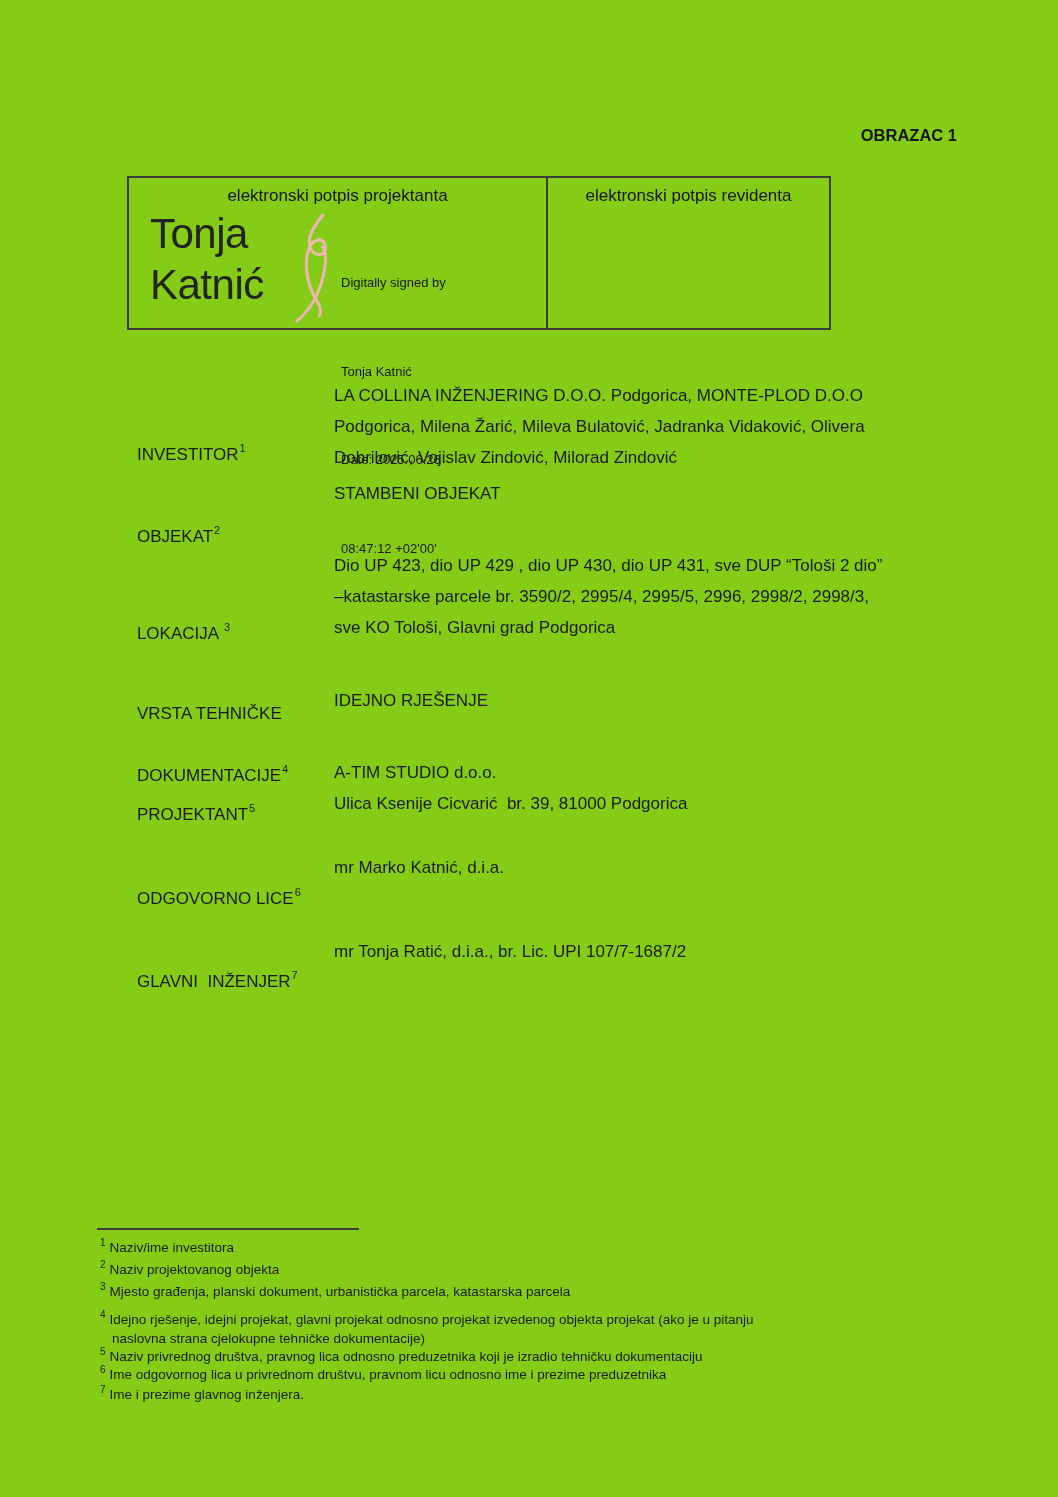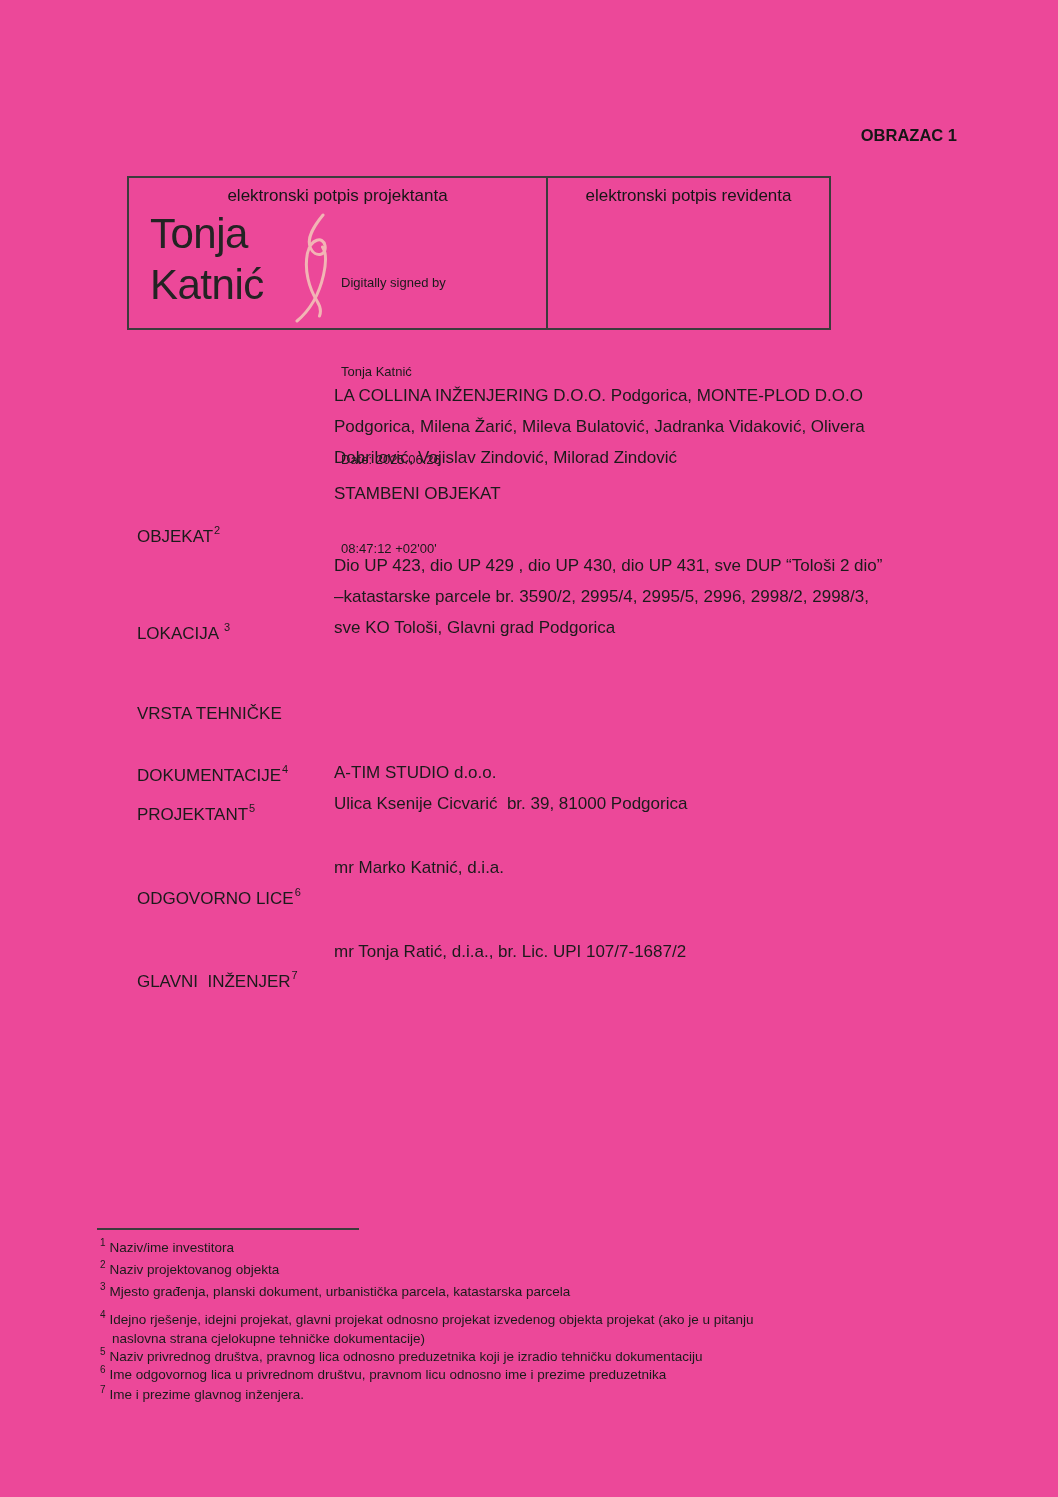--- a/index.html
+++ b/index.html
@@ -1,20 +1,20 @@
 <!DOCTYPE html>
 <html><head>
 <meta charset="utf-8">
 <style>
   html, body { margin: 0; padding: 0; background: #ffffff; }
   .page {
     position: relative;
     width: 1058px;
     height: 1497px;
-    background: #ec4899;
+    background: #84cc16;
     font-family: "Liberation Sans", sans-serif;
     color: #1f1f1f;
     overflow: hidden;
   }
   .form-tag {
     position: absolute;
     top: 126px;
     right: 101px;
     font-size: 16.5px;
     font-weight: bold;
@@ -138,20 +138,23 @@
         <div>Tonja Katnić</div>
         <div>Date: 2025.06.26</div>
         <div>08:47:12 +02'00'</div>
       </div>
     </div>
     <div class="sig-cell-right">
       <div class="sig-header">elektronski potpis revidenta</div>
     </div>
   </div>
 
+  <div class="field-label" style="top:408px">
+    <span>INVESTITOR</span><sup>1</sup>
+  </div>
   <div class="field-value" style="top:380px">
     <div>LA COLLINA INŽENJERING D.O.O. Podgorica, MONTE-PLOD D.O.O</div>
     <div>Podgorica, Milena Žarić, Mileva Bulatović, Jadranka Vidaković, Olivera</div>
     <div>Dobrilović, Vojislav Zindović, Milorad Zindović</div>
   </div>
 
   <div class="field-label" style="top:490px">
     <span>OBJEKAT</span><sup>2</sup>
   </div>
   <div class="field-value" style="top:478px">
@@ -164,20 +167,23 @@
   <div class="field-value" style="top:550px">
     <div>Dio UP 423, dio UP 429 , dio UP 430, dio UP 431, sve DUP “Tološi 2 dio”</div>
     <div>–katastarske parcele br. 3590/2, 2995/4, 2995/5, 2996, 2998/2, 2998/3,</div>
     <div>sve KO Tološi, Glavni grad Podgorica</div>
   </div>
 
   <div class="field-label" style="top:667px">
     <span>VRSTA TEHNIČKE</span><br>
     <span>DOKUMENTACIJE</span><sup>4</sup>
   </div>
+  <div class="field-value" style="top:685px">
+    <div>IDEJNO RJEŠENJE</div>
+  </div>
 
   <div class="field-label" style="top:768px">
     <span>PROJEKTANT</span><sup>5</sup>
   </div>
   <div class="field-value" style="top:757px">
     <div>A-TIM STUDIO d.o.o.</div>
     <div>Ulica Ksenije Cicvarić  br. 39, 81000 Podgorica</div>
   </div>
 
   <div class="field-label" style="top:852px">

